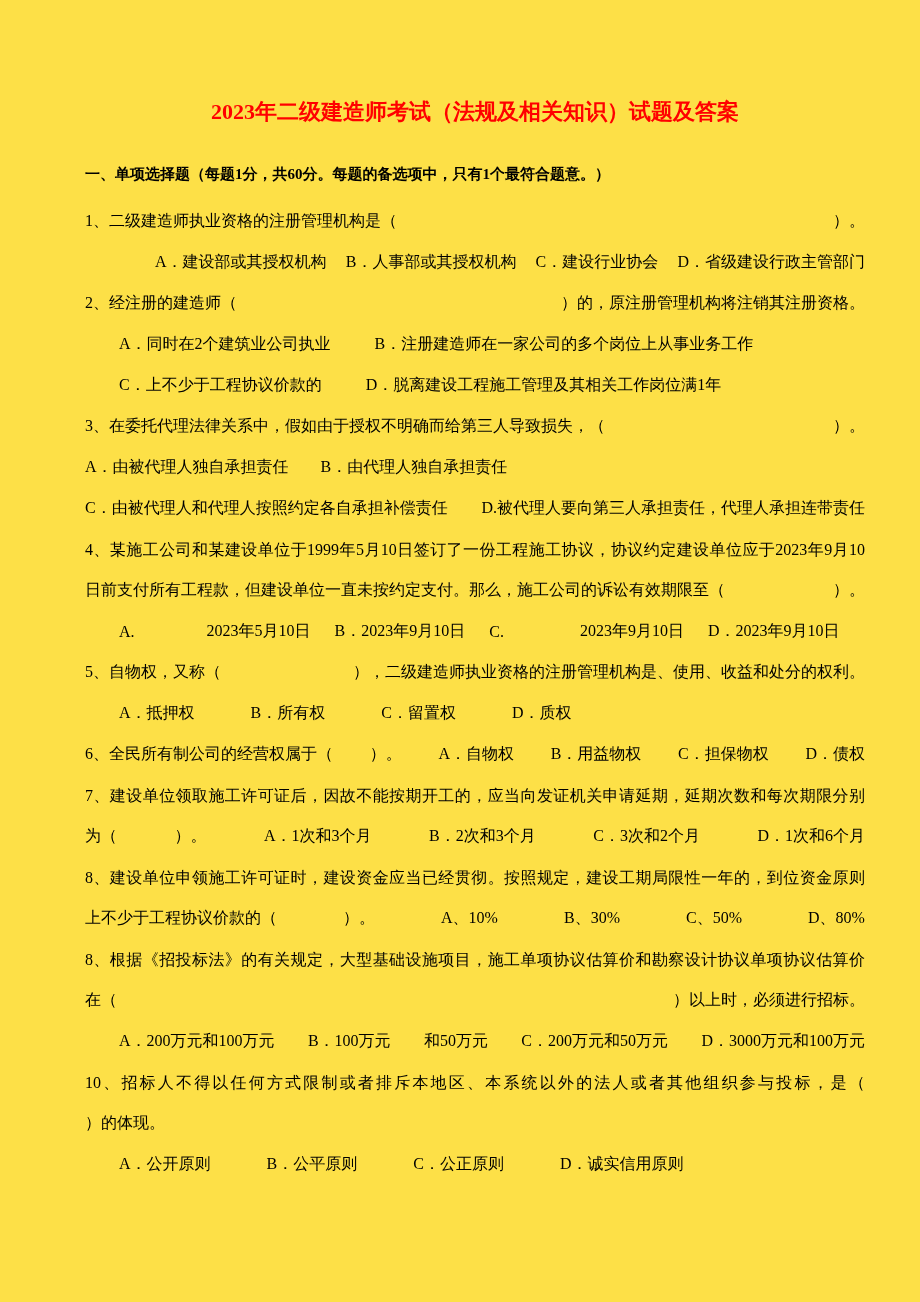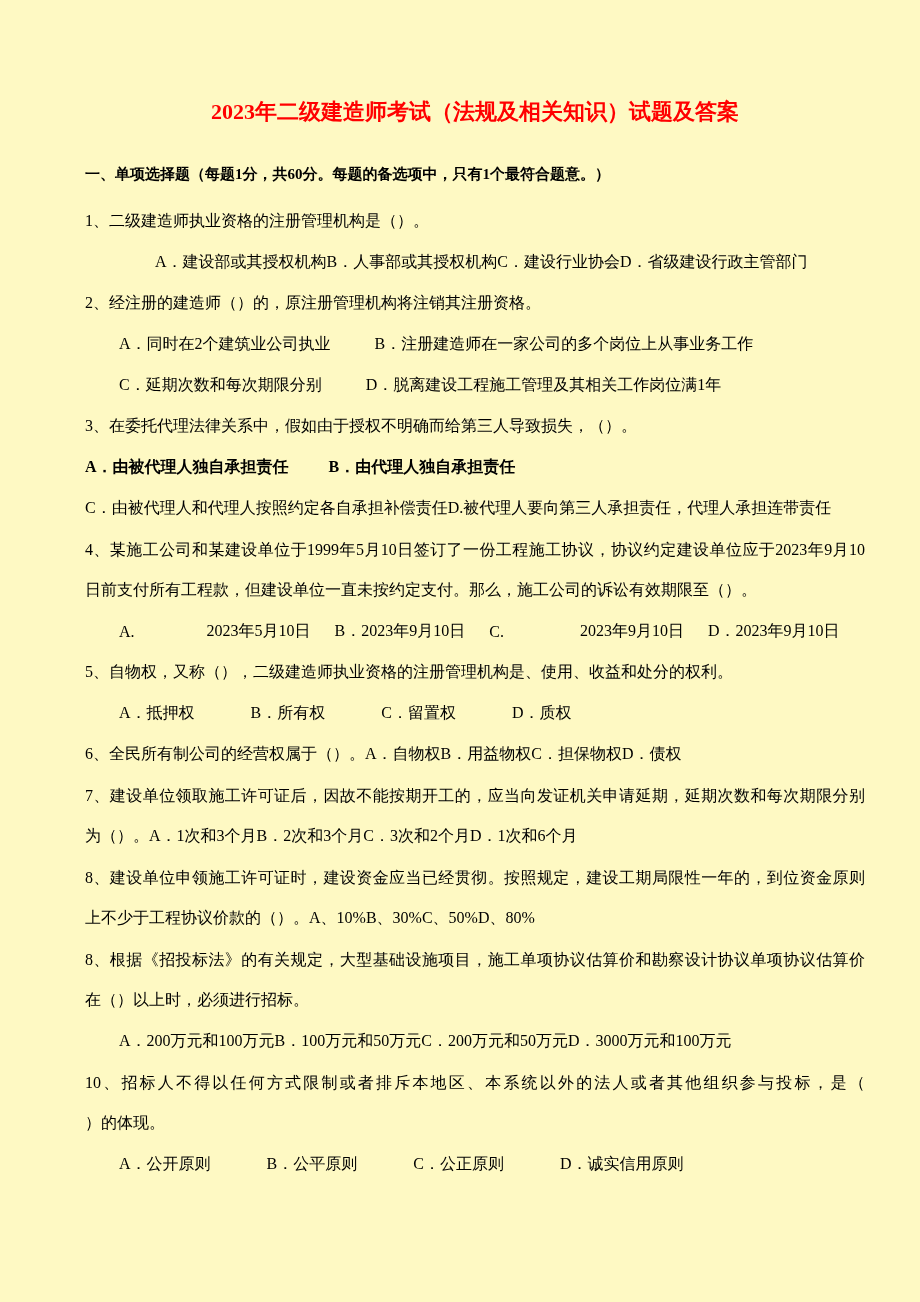--- a/index.html
+++ b/index.html
@@ -1,19 +1,19 @@
 <!DOCTYPE html>
 <html><head>
 <meta charset="utf-8">
 <style>
   html,body{margin:0;padding:0;background:#ffffff;}
   .page{
     position:relative;
     width:920px;height:1302px;
-    background:#fef9c3;
+    background:#fde047;
     font-family:"Liberation Serif","DejaVu Serif",serif;
     font-size:16px;color:#000;
     overflow:hidden;
   }
   .content{margin:0 55px 0 85px;width:780px;}
   .title{
     margin:97px 0 0 0;
     text-align:center;
     color:#ff0000;
     font-size:22px;
@@ -26,33 +26,33 @@
     font-size:15px;
     line-height:20px;
   }
   .qblock{margin-top:17px;}
   .line{
     height:41px;
     display:flex;
     align-items:center;
     white-space:pre;
   }
-  .between{}
+  .between{justify-content:space-between;}
   .jlast{
     display:block;
     line-height:41px;
     height:41px;
     text-align:justify;
     text-align-last:justify;
   }
   .ind1{padding-left:34px;}
   .ind2{padding-left:70px;}
   .g36{gap:44px;}
   .g40{gap:56px;}
-  .g44{gap:40px;font-weight:bold;}
+  .g44{gap:32px;}
   .sp{display:inline-block;height:1px;}
   .w24{width:24px;}
   .w72{width:72px;}
   .w76{width:76px;}
 </style>
 </head>
 <body>
 
 <div class="page">
   <div class="content">
@@ -76,21 +76,21 @@
 
       <div class="line between">
         <span>2、经注册的建造师（</span>
         <span>）的，原注册管理机构将注销其注册资格。</span>
       </div>
       <div class="line g36 ind1">
         <span>A．同时在2个建筑业公司执业</span>
         <span>B．注册建造师在一家公司的多个岗位上从事业务工作</span>
       </div>
       <div class="line g36 ind1">
-        <span>C．延期次数和每次期限分别</span>
+        <span>C．上不少于工程协议价款的</span>
         <span>D．脱离建设工程施工管理及其相关工作岗位满1年</span>
       </div>
 
       <div class="line between">
         <span>3、在委托代理法律关系中，假如由于授权不明确而给第三人导致损失，（</span>
         <span>）。</span>
       </div>
       <div class="line g44">
         <span>A．由被代理人独自承担责任</span>
         <span>B．由代理人独自承担责任</span>

